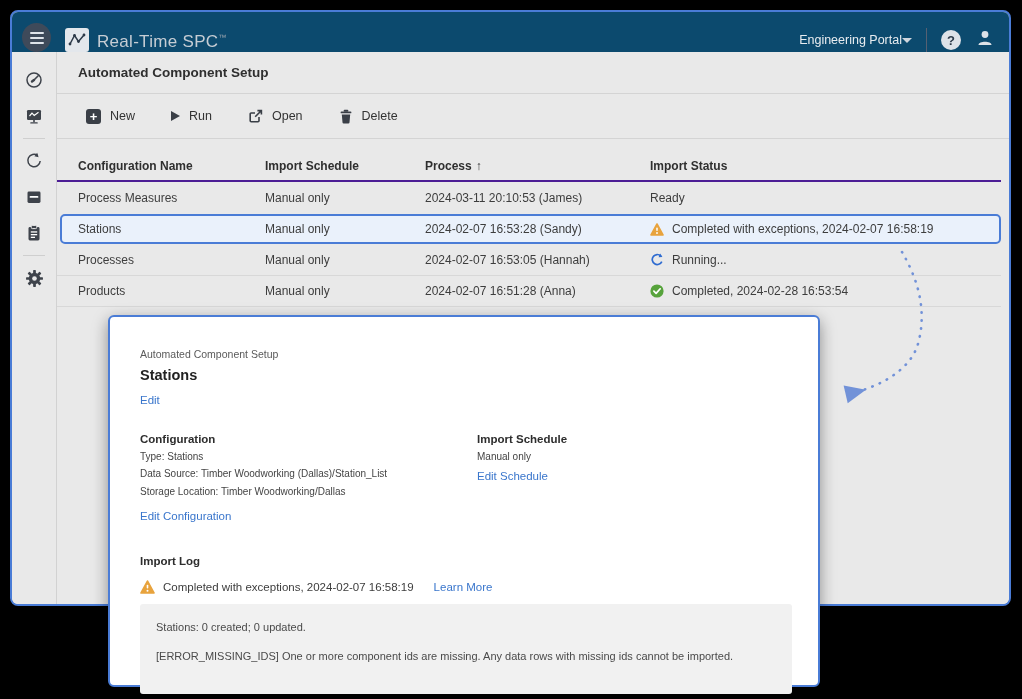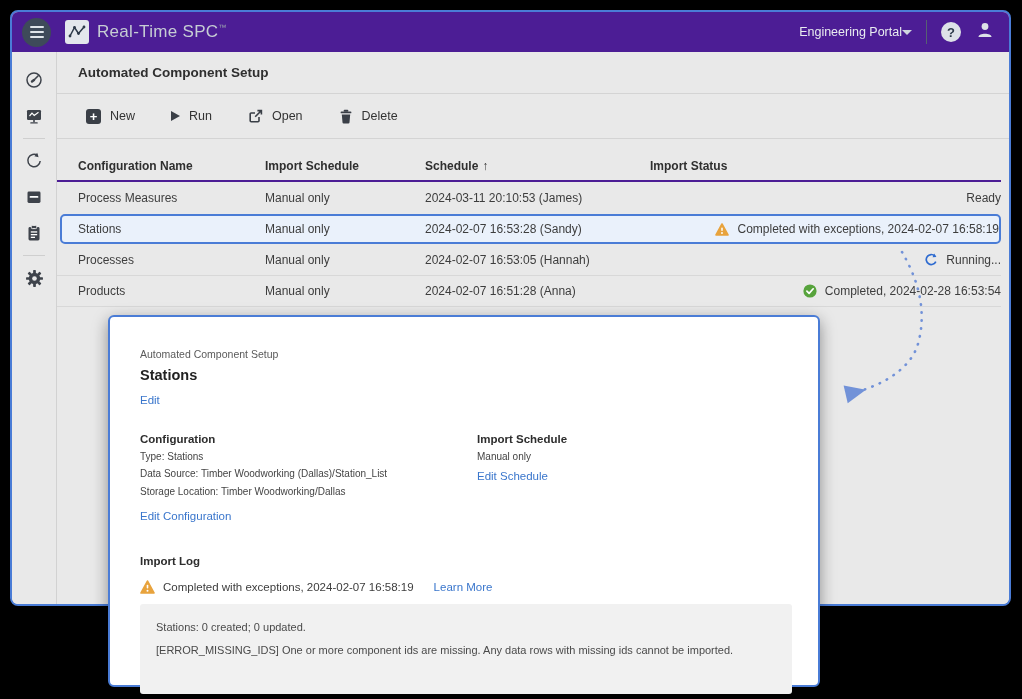--- a/index.html
+++ b/index.html
@@ -4,21 +4,21 @@
 <style>
   * { margin:0; padding:0; box-sizing:border-box; }
   html,body { width:1022px; height:699px; background:#000; overflow:hidden;
               font-family:"Liberation Sans", sans-serif; }
 
   
   .app-window { position:absolute; left:10px; top:10px; width:1001px; height:596px;
     border:2px solid #4a7cd6; border-radius:8px; overflow:hidden; background:#e9e9e9; }
 
   
-  .topbar { height:40px; background:#4c1d95; display:flex; align-items:center; padding:0 14px 0 10px; }
+  .topbar { height:40px; background:#0c4a6e; display:flex; align-items:flex-end; padding:0 14px 0 10px; }
   .hamburger { width:29px; height:29px; border-radius:50%; background:#3e4a5a; display:flex;
     flex-direction:column; align-items:center; justify-content:center; gap:3px; cursor:pointer; }
   .hamburger span { display:block; width:14px; height:2px; background:#dfe4ea; border-radius:1px; }
   .logo-box { width:24px; height:24px; background:#e3e7ec; border-radius:3px; margin-left:14px;
     display:flex; align-items:center; justify-content:center; }
   .brand { color:#c6cdd4; font-size:17px; margin-left:8px; letter-spacing:0.3px; font-weight:400; }
   .brand sup { font-size:8px; color:#9aa3ad; }
   .topbar-right { margin-left:auto; display:flex; align-items:center; gap:14px; }
   .portal { color:#e8ecf0; font-size:12.5px; display:flex; align-items:center; cursor:pointer; }
   .caret-down { width:0; height:0; border-left:5px solid transparent; border-right:5px solid transparent;
@@ -54,42 +54,42 @@
   
   .table { margin-top:13px; }
   .trow { display:grid; grid-template-columns:187px 160px 225px 1fr; align-items:center;
     padding-left:21px; font-size:12px; color:#3d3d3d; }
   .thead { height:30px; font-weight:bold; color:#2f2f2f; border-bottom:2px solid #4c1d95; margin-right:8px; }
   .sort-arrow { font-weight:bold; margin-left:4px; }
   .row { height:31px; cursor:pointer; margin-right:8px; }
   .row.bordered { border-bottom:1px solid #d8d8d8; }
   .row.selected { background:#eaf1fb; border:2px solid #4a7cd6; border-radius:5px;
     margin:1px 8px 1px 3px; height:30px; padding-left:16px; }
-  .status-cell { display:flex; align-items:center; gap:8px;justify-content:flex-end; }
+  .status-cell { display:flex; align-items:center; gap:8px; }
 
   
   .panel { position:absolute; left:108px; top:315px; width:712px; height:372px; background:#fff;
     border:2px solid #4a7cd6; border-radius:6px; z-index:10; padding:31px 30px 0 30px;
     box-shadow:0 5px 16px rgba(0,0,0,0.4); }
   .panel .eyebrow { font-size:10.5px; color:#5a5a5a; }
   .panel .panel-title { font-size:14.5px; font-weight:bold; color:#222; margin-top:7px; }
   .link { color:#3a76cc; font-size:11.5px; cursor:pointer; text-decoration:none; display:inline-block; }
   .panel .edit-link { margin-top:11px; }
   .panel-cols { display:flex; margin-top:25px;gap:10px; }
   .pcol-left { width:327px; }
   .p-head { font-size:11.5px; font-weight:bold; color:#2d2d2d; }
   .p-line { font-size:10px; color:#444; margin-top:4.5px; line-height:1.32; }
   .pcol-left .link { margin-top:12px; }
   .pcol-right .link { margin-top:7px; }
   .import-log-head { margin-top:31px; }
   .status-line { display:flex; align-items:center; gap:8px; margin-top:13px; font-size:11.5px; color:#3d3d3d; }
   .status-line .link { margin-left:12px; }
   .log-box { margin-top:10px; width:652px; height:90px; background:#f1f1f1; border-radius:3px;
     padding:17px 16px; font-size:11px; color:#4a4a4a; }
-  .log-box p + p { margin-top:11px; }
+  .log-box p + p { margin-top:17px; }
 
   
   .arrow-layer { position:absolute; left:0; top:0; width:1022px; height:699px; pointer-events:none; z-index:8; }
 </style>
 </head>
 <body>
 
 <div class="app-window">
 
   <div class="topbar">
@@ -218,21 +218,21 @@
             </svg>
           </span>
           <span>Delete</span>
         </div>
       </div>
 
       <div class="table">
         <div class="trow thead">
           <span>Configuration Name</span>
           <span>Import Schedule</span>
-          <span><span>Schedule</span><span class="sort-arrow">↑</span></span>
+          <span><span>Process</span><span class="sort-arrow">↑</span></span>
           <span>Import Status</span>
         </div>
 
         <div class="trow row">
           <span>Process Measures</span>
           <span>Manual only</span>
           <span>2024-03-11 20:10:53 (James)</span>
           <span class="status-cell">
               <span>Ready</span>
             </span>

